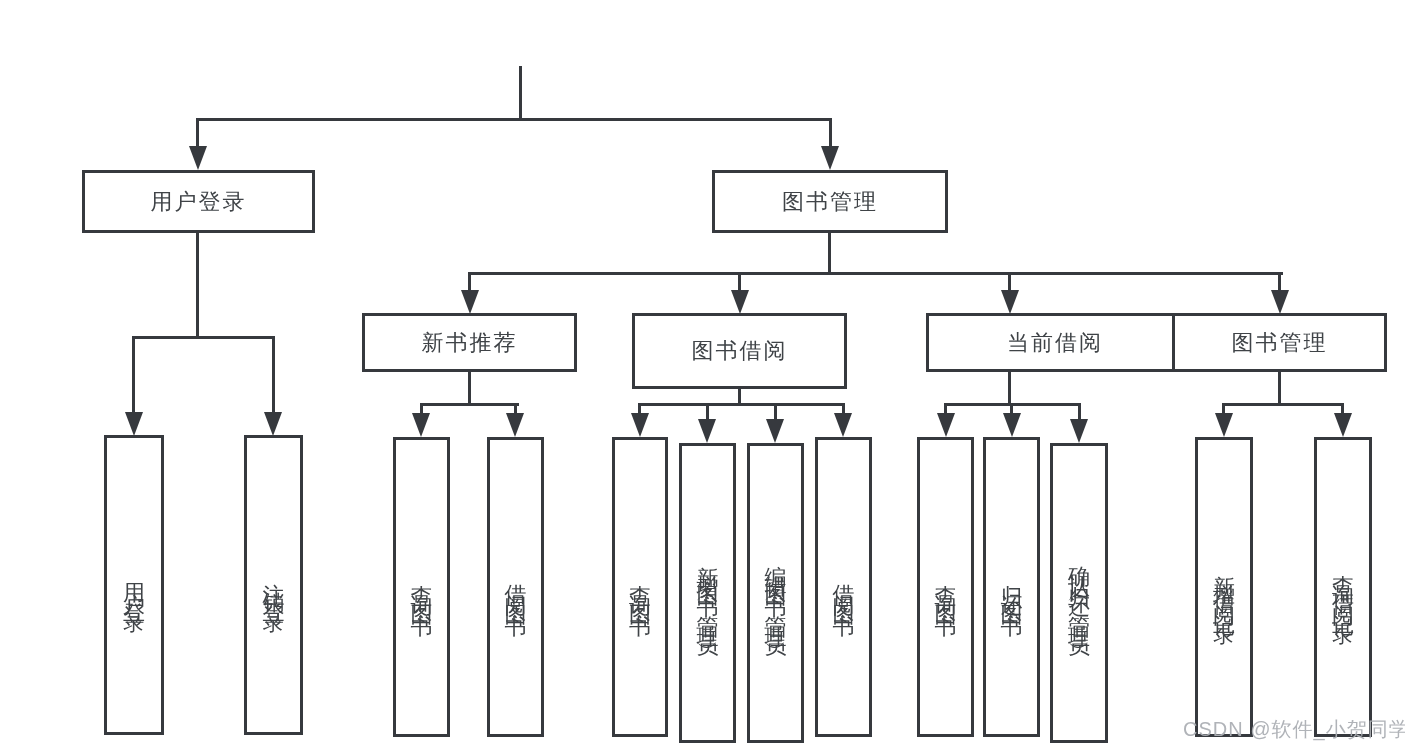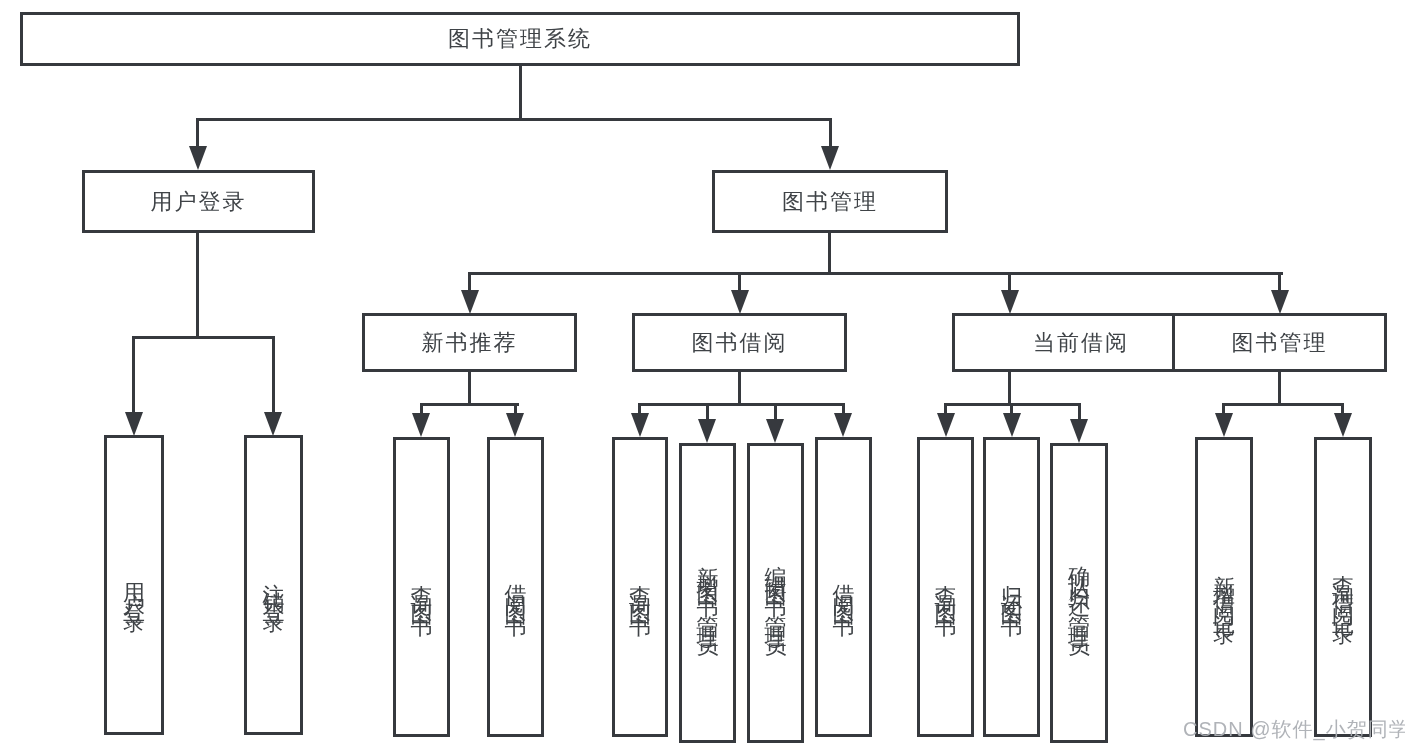--- a/index.html
+++ b/index.html
@@ -86,38 +86,35 @@
     <div class="a" style="left:1070px;top:419px"></div>
 
     <div class="s" style="left:1278px;top:372px;width:3px;height:31px"></div>
     <div class="s" style="left:1222px;top:403px;width:122px;height:3px"></div>
     <div class="s" style="left:1222px;top:403px;width:3px;height:12px"></div>
     <div class="a" style="left:1215px;top:413px"></div>
     <div class="s" style="left:1341px;top:403px;width:3px;height:12px"></div>
     <div class="a" style="left:1334px;top:413px"></div>
   </div>
 
-  <div class="node" style="left:20px;top:12px;width:1000px;height:54px">
-    <span>图书管理系统</span>
-  </div>
 
   <div class="node" style="left:82px;top:170px;width:233px;height:63px">
     <span>用户登录</span>
   </div>
   <div class="node" style="left:712px;top:170px;width:236px;height:63px">
     <span>图书管理</span>
   </div>
 
   <div class="node" style="left:362px;top:313px;width:215px;height:59px">
     <span>新书推荐</span>
   </div>
-  <div class="node" style="left:632px;top:313px;width:215px;height:59px">
+  <div class="node" style="left:632px;top:313px;width:215px;height:76px">
     <span>图书借阅</span>
   </div>
-  <div class="node" style="left:952px;top:313px;width:258px;height:59px">
+  <div class="node" style="left:926px;top:313px;width:258px;height:59px">
     <span>当前借阅</span>
   </div>
   <div class="node" style="left:1172px;top:313px;width:215px;height:59px">
     <span>图书管理</span>
   </div>
 
   <div class="node" style="left:104px;top:435px;width:60px;height:300px">
     <span class="vtext">用户登录</span>
   </div>
   <div class="node" style="left:244px;top:435px;width:59px;height:300px">

